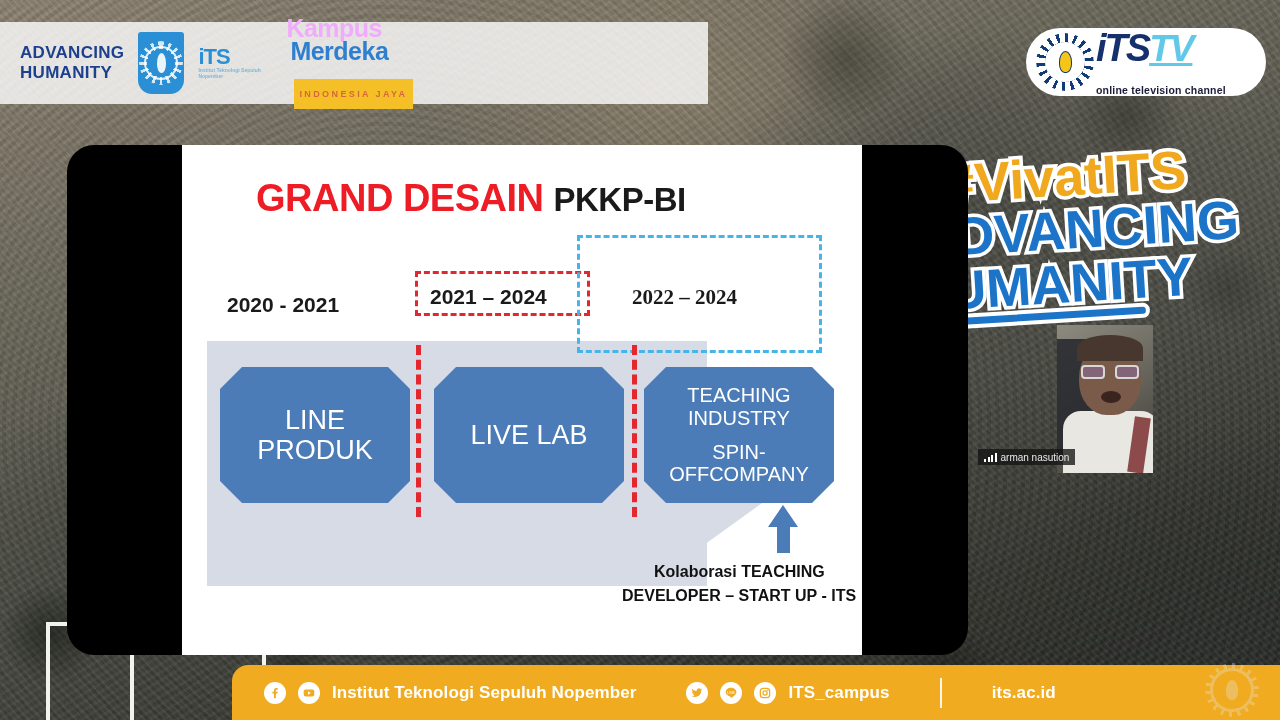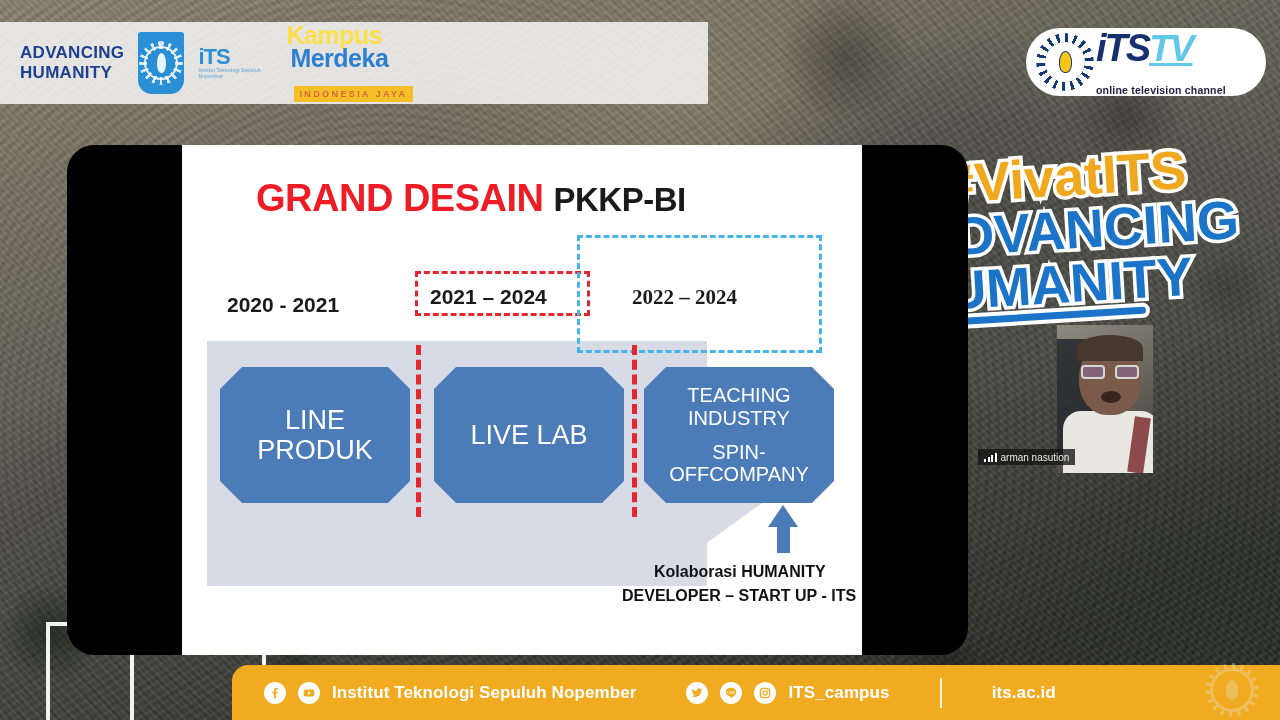--- a/index.html
+++ b/index.html
@@ -76,25 +76,25 @@
     mask: radial-gradient(circle, transparent 14px, #000 14px);
     -webkit-mask: radial-gradient(circle, transparent 14px, #000 14px);
   }
   .gear i {
     width: 9px; height: 20px; background: rgba(255,255,255,.9);
     border-radius: 50% 50% 45% 45%;
   }
   .its-word { color:#2a8fd4; font-weight:800; font-size:22px; letter-spacing:-1px; line-height:.9;}
   .its-sub { color:#7fb6dc; font-size:5px; line-height:1.25; font-weight:600; max-width:64px;}
   .km-wrap { margin-left: 10px; }
-  .km1 { font-size: 25px; font-weight: 800; color: #fde047; line-height: .92; letter-spacing:-.5px;}
+  .km1 { font-size: 25px; font-weight: 800; color: #f0abfc; line-height: .92; letter-spacing:-.5px;}
   .km2 { font-size: 25px; font-weight: 800; color: #2f7fd0; line-height: .92; letter-spacing:-.5px; margin-left:4px;}
   .km3 {
     background: #f5bf28; color: #d8663c; font-size: 9px; font-weight: 800;
-    letter-spacing: 2.4px; padding: 3px 5px; display:inline-block; margin-top: 16px; margin-left: 8px;
+    letter-spacing: 2.4px; padding: 10px 5px; display:inline-block; margin-top: 16px; margin-left: 8px;
   }
 
   
   .itstv {
     position: absolute; right: 14px; top: 28px; width: 240px; height: 68px;
     background: #ffffff; border-radius: 34px;
     display: flex; align-items: center; gap: 8px; padding: 0 16px;
   }
   .tv-gear {
     width: 46px; height: 46px; border-radius: 50%;
@@ -327,21 +327,21 @@
       </div>
 
       <div class="vdiv vdiv-1"></div>
       <div class="vdiv vdiv-2"></div>
 
       <div class="uparrow">
         <div class="head"></div>
           <div class="shaft"></div>
       </div>
 
-      <div class="cap cap-1">Kolaborasi HUMANITY</div>
+      <div class="cap cap-1">Kolaborasi TEACHING</div>
       <div class="cap cap-2">DEVELOPER – START UP - ITS</div>
 
     </div>
   </div>
 
   <div class="cam">
     <div class="wall"></div>
     <div class="panel"></div>
     <div class="neck"></div>
     <div class="body"></div>

